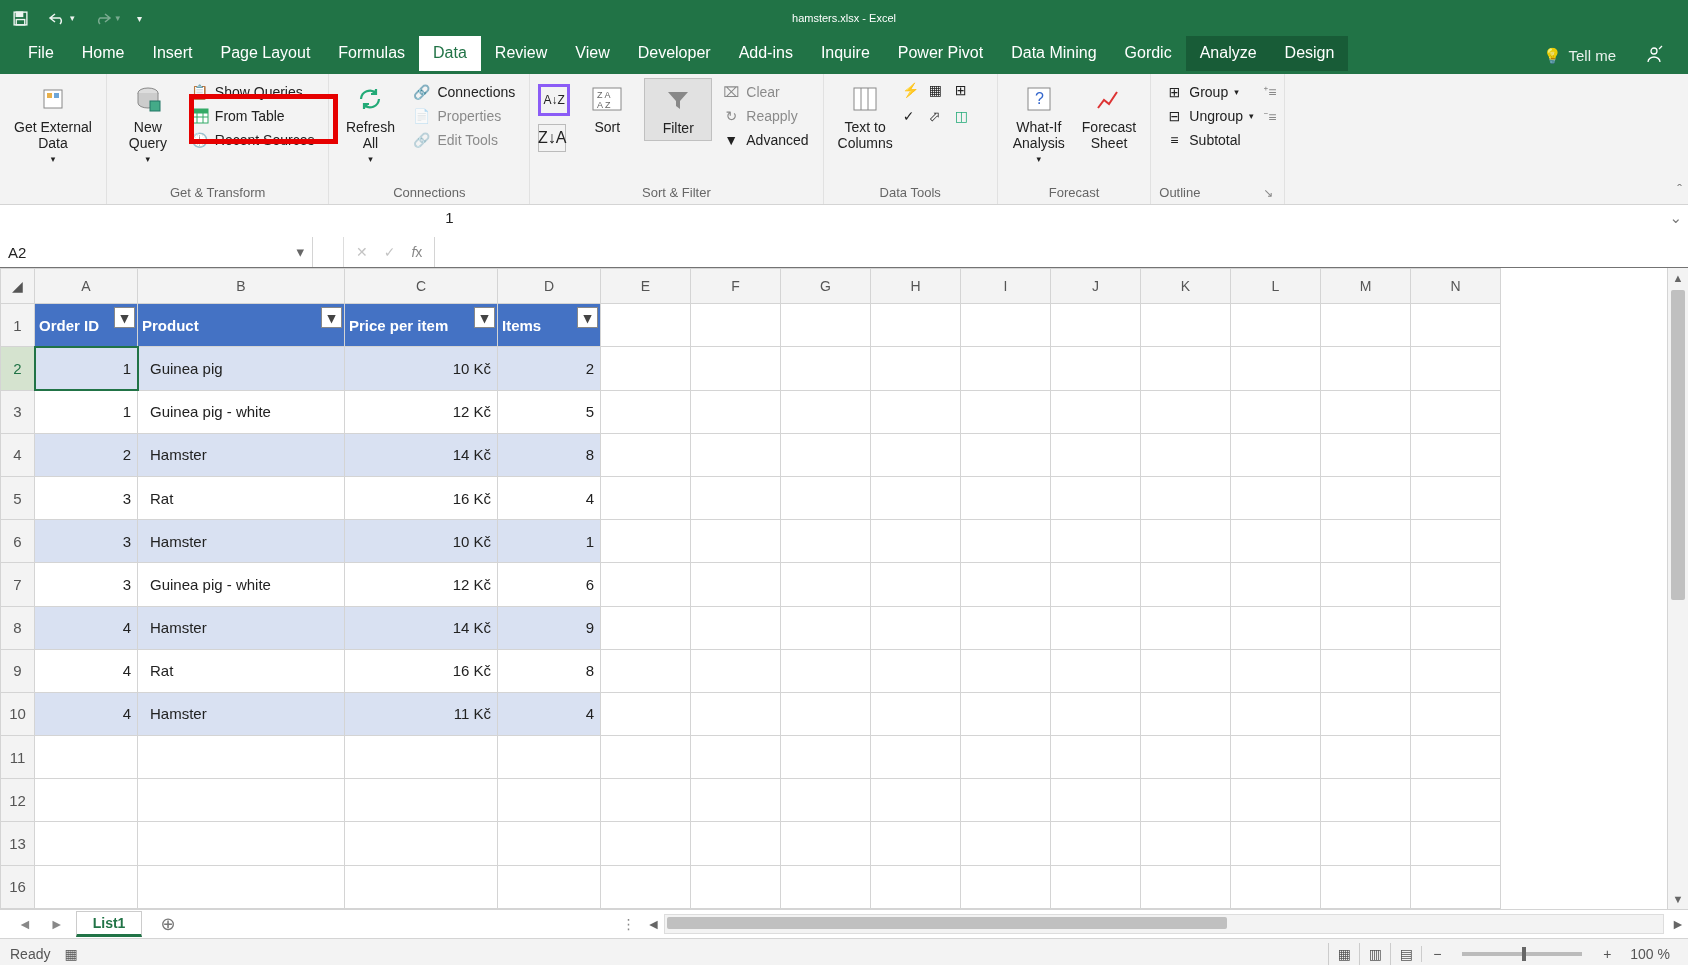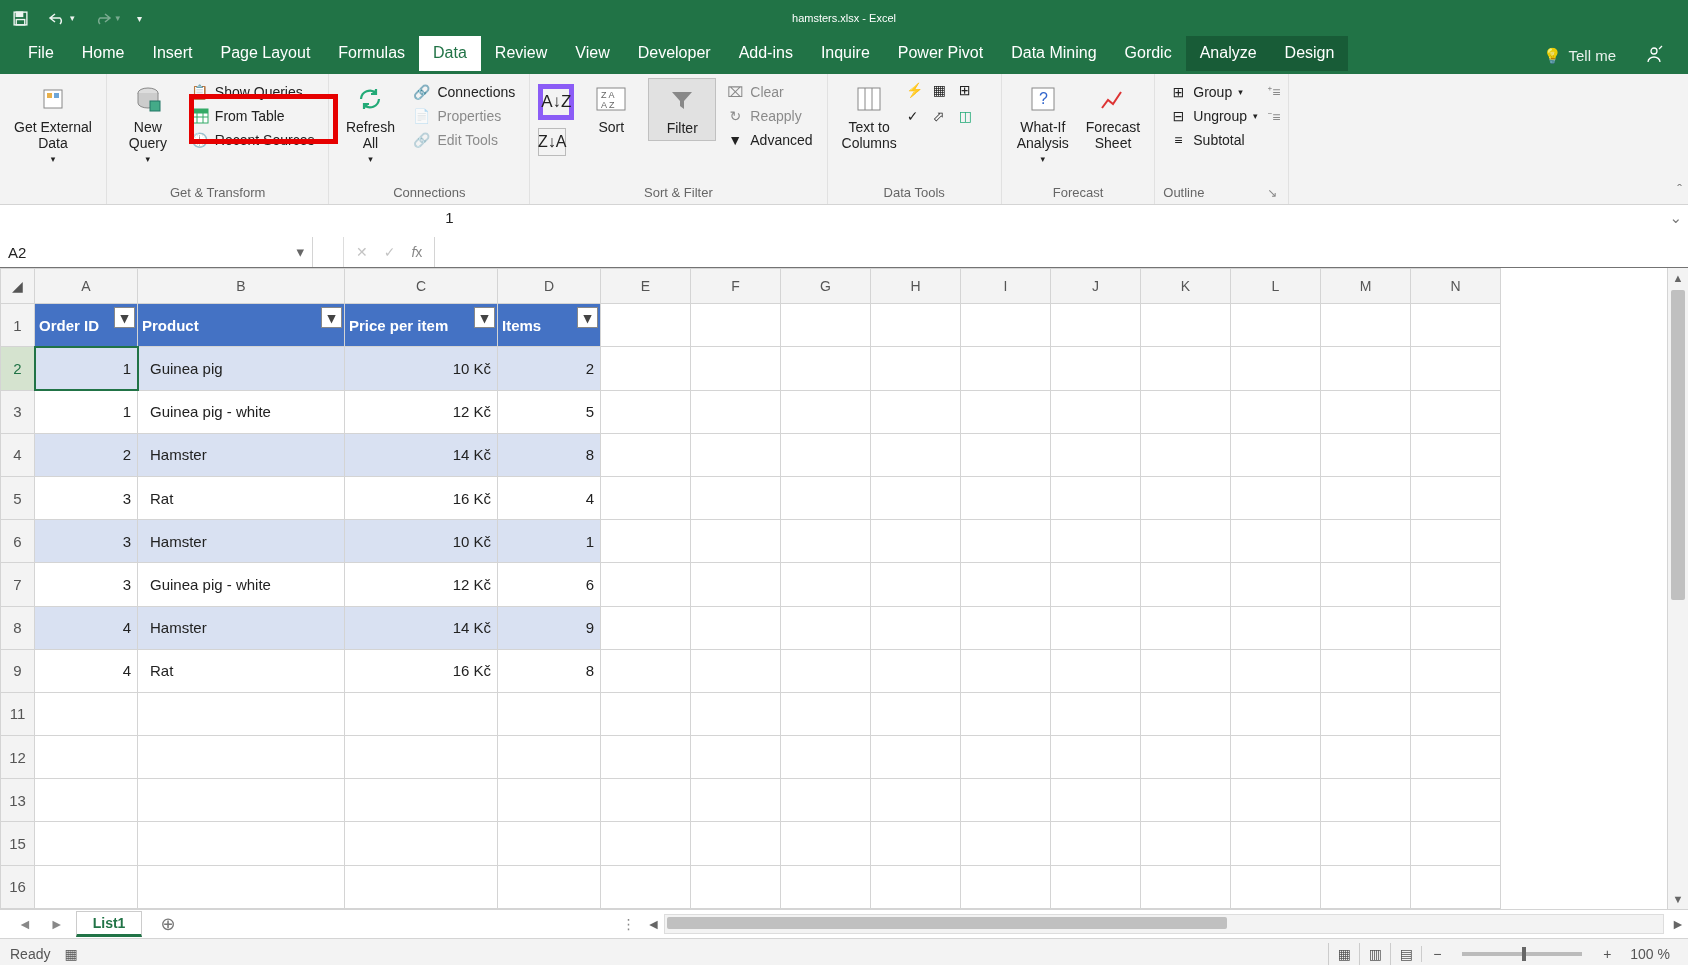--- a/index.html
+++ b/index.html
@@ -221,21 +221,21 @@
             <span>Edit Tools</span>
           </div>
       </div>
     </div>
     <div class="group-label">Connections</div>
   </div>
 
   <div class="group">
     <div class="group-body">
       <div class="small-list" style="gap:8px;padding-top:6px">
-        <span class="ic" style="width:26px;height:26px;border:5px solid #8b5cf6;display:flex;align-items:center;justify-content:center;font-size:17px">A↓Z</span>
+        <span class="ic" style="width:26px;height:26px;border:3px solid #8b5cf6;display:flex;align-items:center;justify-content:center;font-size:12px">A↓Z</span>
         <span class="ic" style="width:26px;height:26px;border:1px solid #bbb;display:flex;align-items:center;justify-content:center;font-size:16px">Z↓A</span>
       </div>
       <div class="big-btn">
         <span class="ic">
             <svg width="32" height="30" viewBox="0 0 32 30">
               <rect x="2" y="4" width="28" height="22" fill="#fff" stroke="#888"></rect>
               <text x="6" y="14" font-size="9" fill="#666">Z A</text>
               <text x="6" y="24" font-size="9" fill="#666">A Z</text>
             </svg>
           </span>
@@ -534,20 +534,37 @@
           <td></td>
           <td></td>
           <td></td>
           <td></td>
           <td></td>
           <td></td>
           <td></td>
           <td></td>
         </tr>
         <tr>
+          <th class="rowhead ">10</th>
+          <td class="band num ">4</td>
+          <td class="band txt">Hamster</td>
+          <td class="band num">11 Kč</td>
+          <td class="band num">4</td>
+          <td></td>
+          <td></td>
+          <td></td>
+          <td></td>
+          <td></td>
+          <td></td>
+          <td></td>
+          <td></td>
+          <td></td>
+          <td></td>
+        </tr>
+        <tr>
           <th class="rowhead">11</th>
           <td></td>
           <td></td>
           <td></td>
           <td></td>
           <td></td>
           <td></td>
           <td></td>
           <td></td>
           <td></td>
@@ -569,37 +586,20 @@
           <td></td>
           <td></td>
           <td></td>
           <td></td>
           <td></td>
           <td></td>
           <td></td>
         </tr>
         <tr>
           <th class="rowhead">13</th>
-          <td></td>
-          <td></td>
-          <td></td>
-          <td></td>
-          <td></td>
-          <td></td>
-          <td></td>
-          <td></td>
-          <td></td>
-          <td></td>
-          <td></td>
-          <td></td>
-          <td></td>
-          <td></td>
-        </tr>
-        <tr>
-          <th class="rowhead">15</th>
           <td></td>
           <td></td>
           <td></td>
           <td></td>
           <td></td>
           <td></td>
           <td></td>
           <td></td>
           <td></td>
           <td></td>

